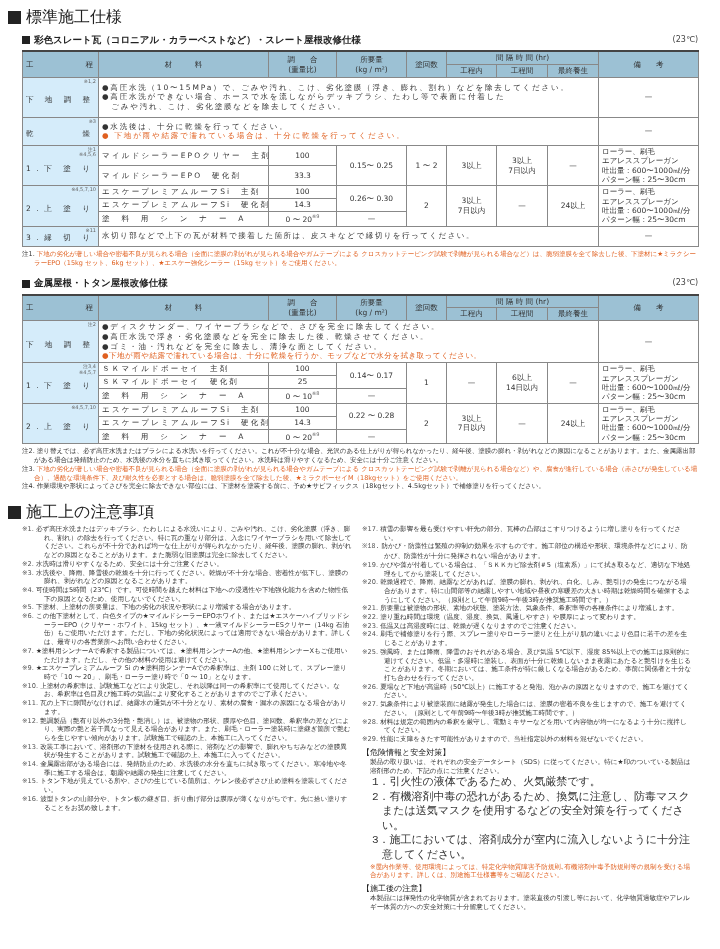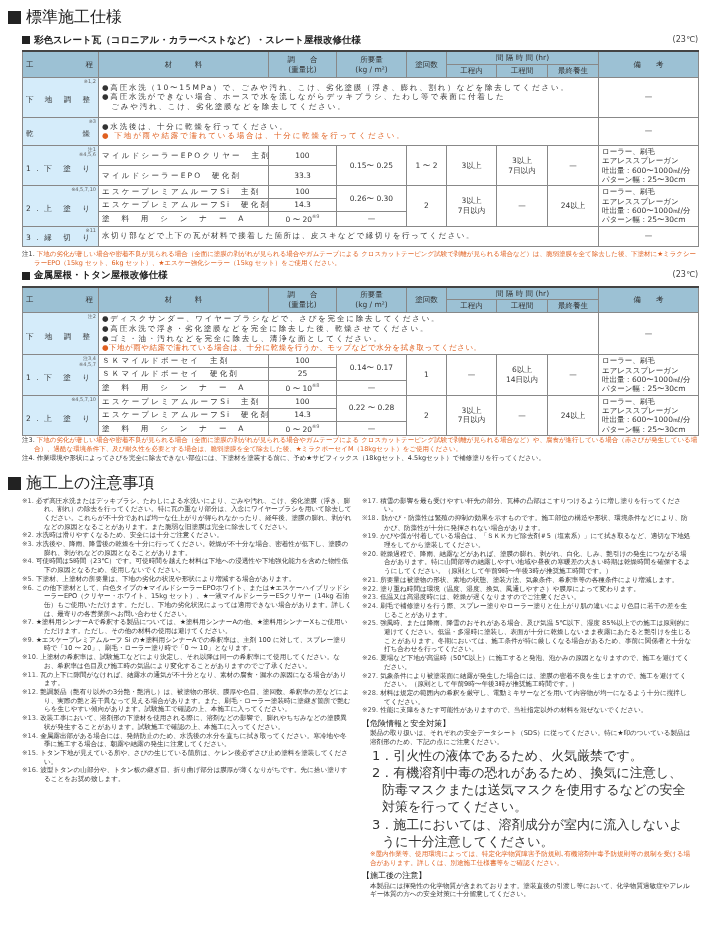--- a/index.html
+++ b/index.html
@@ -28,21 +28,21 @@
   .step-label { display: flex; justify-content: space-between; padding-right: 2px; }
   .bullets div { letter-spacing: 1.8px; white-space: nowrap; }
   tr.sep td { border-top: 1.5px solid #555; }
   .sup { font-size: 5px; vertical-align: super; color: #666; }
   .note { font-size: 6.5px; line-height: 1.35; margin-top: 3px; padding-left: 12px; text-indent: -12px; }
   .caution-wrap { display: flex; gap: 10px; margin-top: 2px; }
   .caution-col { width: 330px; }
   .ci { font-size: 6.6px; line-height: 1.32; padding-left: 22px; text-indent: -22px; color: #333; }
   .sub-h { font-size: 8px; color: #222; margin-top: 4px; }
   .sub-p { font-size: 6.6px; line-height: 1.32; padding-left: 8px; }
-  .sub-li { font-size: 13px; line-height: 1.32; padding-left: 20px; text-indent: -10px; }
+  .sub-li { font-size: 11px; line-height: 1.32; padding-left: 20px; text-indent: -10px; font-family: Liberation Mono, monospace; }
 </style>
 </head>
 <body>
 
 <div class="page">
 
   <div class="h1">
     <span class="sq"></span>
     <span>標準施工仕様</span>
   </div>
@@ -196,21 +196,21 @@
             </div>
           </td>
         <td colspan="7" class="mat" style="letter-spacing:1.5px">水切り部などで上下の瓦が材料で接着した箇所は、皮スキなどで縁切りを行ってください。</td>
         <td class="c">—</td>
       </tr>
     </tbody>
   </table>
 
   <div class="note red"><span style="color:#333">注1.</span> <span>下地の劣化が著しい場合や密着不良が見られる場合（全面に塗膜の剥がれが見られる場合やガムテープによる クロスカットテーピング試験で剥離が見られる場合など）は、脆弱塗膜を全て除去した後、下塗材に★ミラクシーラーEPO（15kg セット、6kg セット）、★エスケー強化シーラー（15kg セット）をご使用ください。</span></div>
 
-  <div class="h2" style="margin-top:2px">
+  <div class="h2" style="margin-top:10px">
     <span class="sq"></span>
     <span>金属屋根・トタン屋根改修仕様</span>
     <span class="temp">(23℃)</span>
   </div>
 
   <table class="spec">
     <colgroup>
       <col style="width:76px">
         <col style="width:170px">
         <col style="width:68px">
@@ -330,20 +330,21 @@
         <td class="c">14.3</td>
       </tr>
       <tr>
         <td class="mat">塗　料　用　シ　ン　ナ　ー　A</td>
         <td class="c"><span>0 〜 20</span><span class="sup">※9</span></td>
         <td class="c">—</td>
       </tr>
     </tbody>
   </table>
 
+  <div class="note"><span>注2.</span> <span>塗り替えでは、必ず高圧水洗またはブラシによる水洗いを行ってください。これが不十分な場合、光沢のある仕上がりが得られなかったり、経年後、塗膜の膨れ・剥がれなどの原因になることがあります。また、金属露出部がある場合は発錆防止のため、水洗後の水分を直ちに拭き取ってください。水洗時は滑りやすくなるため、安全には十分ご注意ください。</span></div>
   <div class="note red" style="margin-top:0"><span style="color:#333">注3.</span> <span>下地の劣化が著しい場合や密着不良が見られる場合（全面に塗膜の剥がれが見られる場合やガムテープによる クロスカットテーピング試験で剥離が見られる場合など）や、腐食が進行している場合（赤さびが発生している場合）、過酷な環境条件下、及び耐久性を必要とする場合は、脆弱塗膜を全て除去した後、★ミラクボーセイM（18kgセット）をご使用ください。</span></div>
   <div class="note" style="margin-top:0"><span>注4.</span> <span>作業環境や形状によってさびを完全に除去できない部位には、下塗材を塗装する前に、予め★サビフィックス（18kgセット、4.5kgセット）で補修塗りを行ってください。</span></div>
 
   <div class="h1" style="margin-top:10px">
     <span class="sq"></span>
     <span>施工上の注意事項</span>
   </div>
 
   <div class="caution-wrap">
     <div class="caution-col" id="caution-left">

